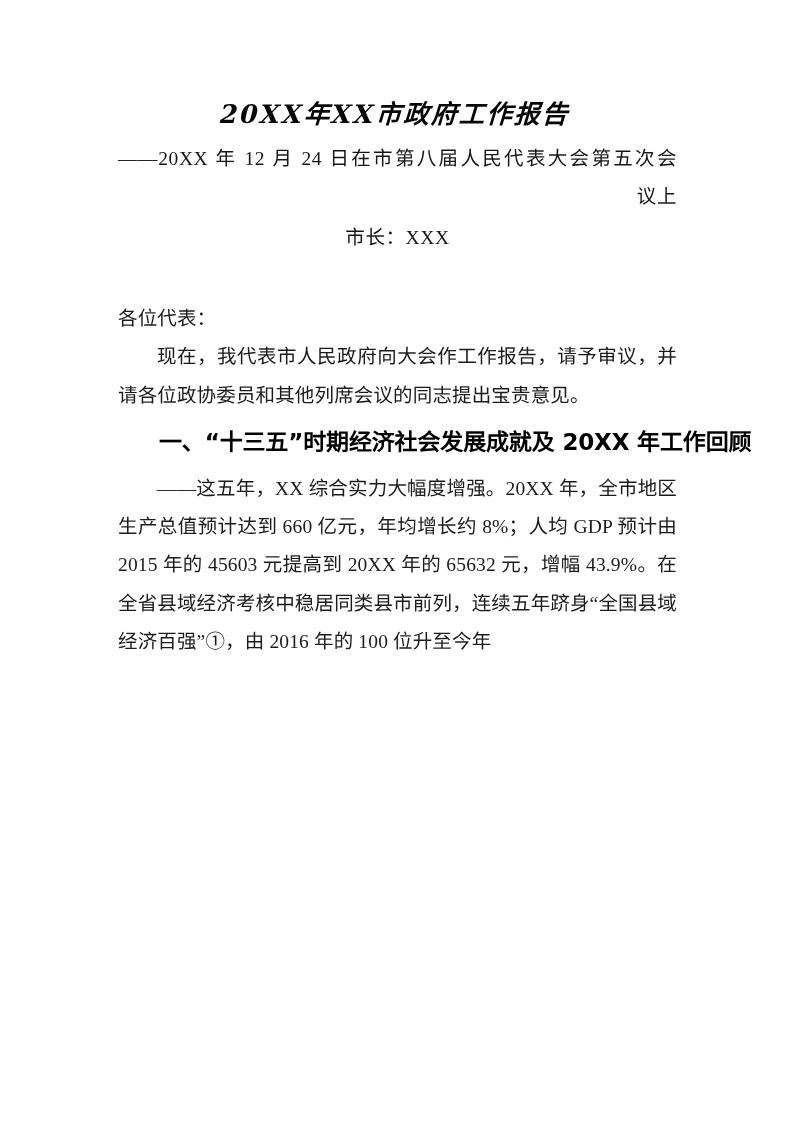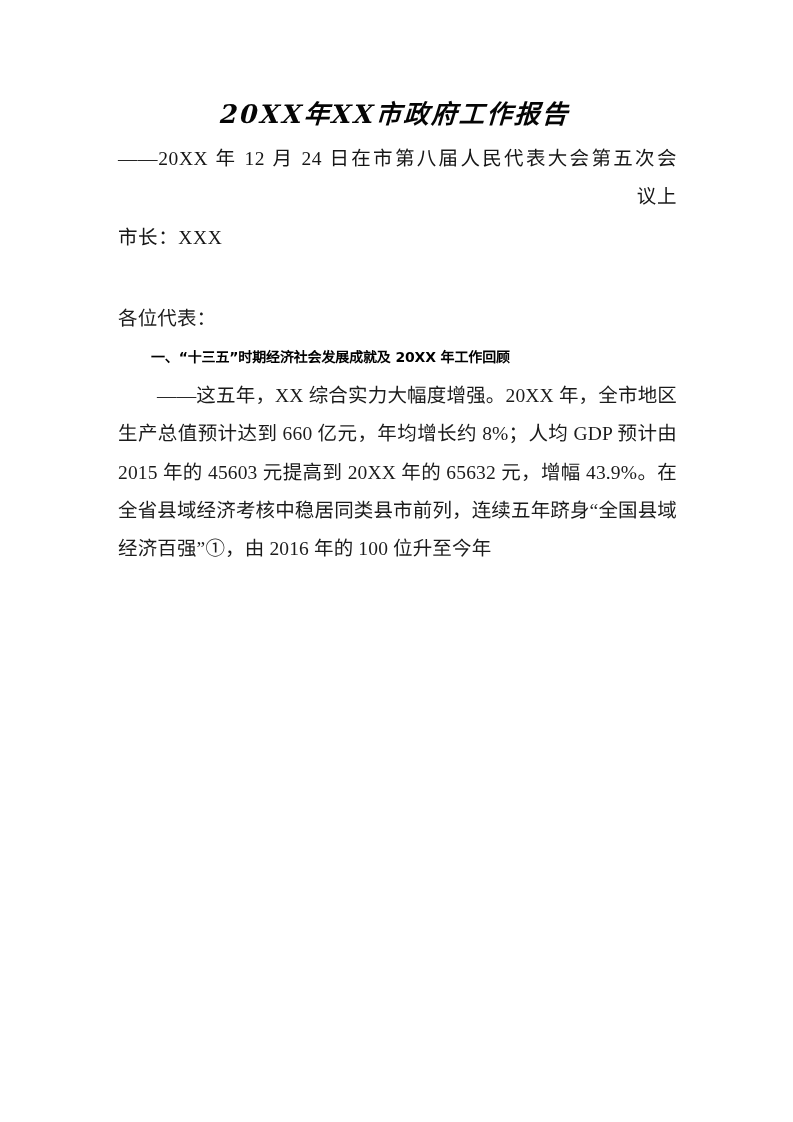--- a/index.html
+++ b/index.html
@@ -66,20 +66,21 @@
     white-space: nowrap;
   }
   .subtitle-line-2 {
     display: block;
     text-align: right;
   }
 
   .speaker-line {
     margin: 0;
     padding-top: 3px;
+    text-align: center;
     font-family: "Liberation Serif", "DejaVu Serif", serif;
     font-size: 19.5px;
     line-height: 38px;
     letter-spacing: 0.6px;
     color: #161616;
   }
 
   
   .body-block {
     padding-top: 43px;
@@ -98,24 +99,24 @@
 
   p.para.indent {
     text-indent: 39px;
   }
 
   p.salutation {
     text-indent: 0;
   }
 
   h2.section-heading {
-    margin: 0;
+    margin: 8px;
     font-family: "DejaVu Sans", "Liberation Sans", sans-serif;
     font-weight: 700;
-    font-size: 14px;
+    font-size: 23px;
     line-height: 38.4px;
     letter-spacing: -0.15px;
     color: #000000;
     text-indent: 33px;
     text-align: justify;
     text-justify: inter-ideograph;
     white-space: nowrap;
   }
 
   
@@ -136,20 +137,21 @@
       <span class="subtitle-line-1">——20XX 年 12 月 24 日在市第八届人民代表大会第五次会</span>
       <span class="subtitle-line-2">议上</span>
     </div>
 
     <div class="speaker-line">市长：XXX</div>
 
     <div class="body-block">
 
       <p class="para salutation">各位代表：</p>
 
+      <p class="para indent justify-all">现在，我代表市人民政府向大会作工作报告，请予审议，并请各位政协委员和其他列席会议的同志提出宝贵意见。</p>
 
       <h2 class="section-heading">一、“十三五”时期经济社会发展成就及 20XX 年工作回顾</h2>
 
 
       <p class="para indent justify-all">——这五年，XX 综合实力大幅度增强。20XX 年，全市地区生产总值预计达到 660 亿元，年均增长约 8%；人均 GDP 预计由 2015 年的 45603 元提高到 20XX 年的 65632 元，增幅 43.9%。在全省县域经济考核中稳居同类县市前列，连续五年跻身“全国县域经济百强”①，由 2016 年的 100 位升至今年</p>
 
     </div>
   </div>
 </div>
 

